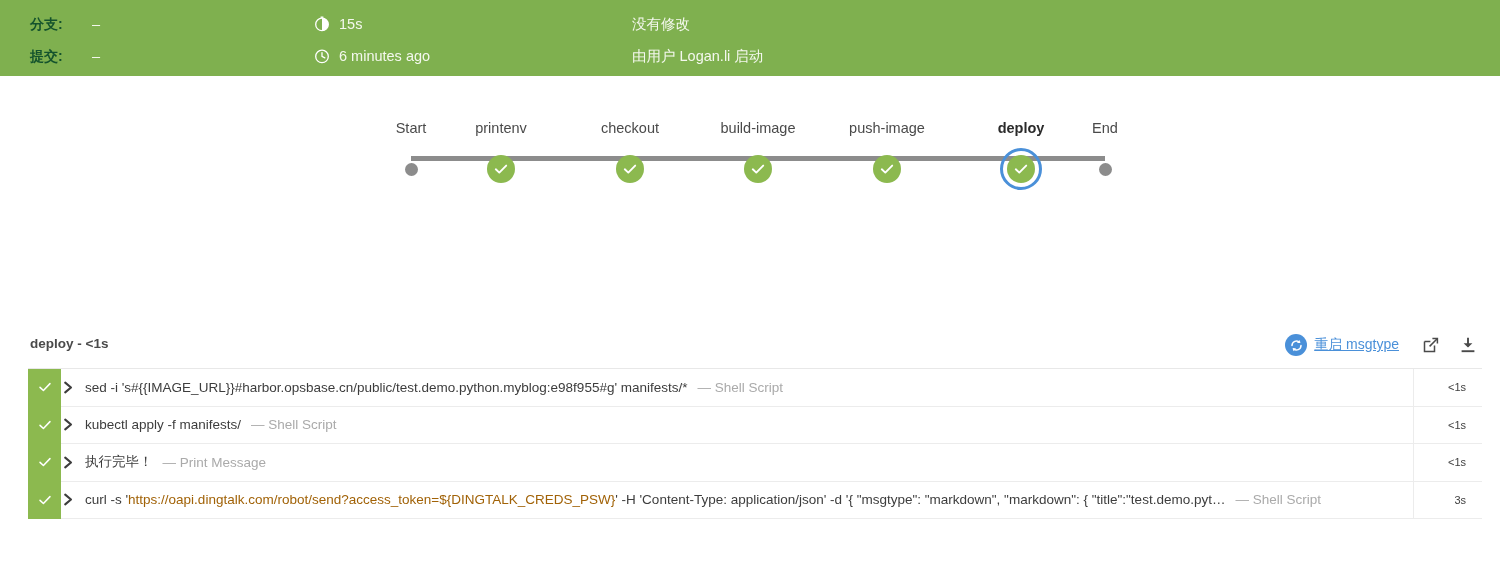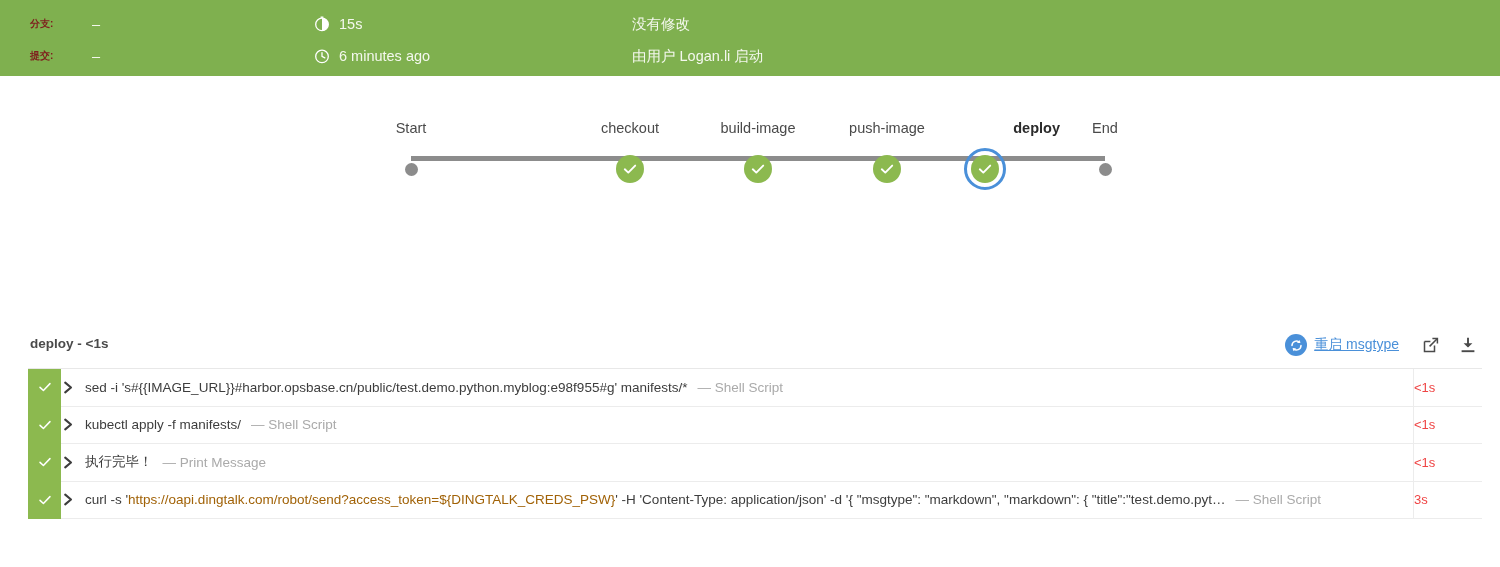--- a/index.html
+++ b/index.html
@@ -40,22 +40,22 @@
     line-height: 1;
     white-space: nowrap;
   }
   .hdr-cell.c-label { left: 30px; }
   .hdr-cell.c-value { left: 92px; }
   .hdr-cell.c-time  { left: 314px; }
   .hdr-cell.c-note  { left: 632px; }
 
   .hdr-label {
     font-weight: bold;
-    font-size: 10px;
-    color: #7f1d1d;
+    font-size: 14px;
+    color: #14532d;
   }
   .hdr-value {
     font-size: 14.5px;
     color: #f2f7ec;
   }
   .hdr-text {
     font-size: 14.5px;
     color: #f4f8ee;
   }
   .hdr-icon {
@@ -260,24 +260,24 @@
   .step-type {
     font-size: 13.5px;
     color: #aaaaaa;
     white-space: nowrap;
     margin-left: 10px;
     flex: none;
   }
   .row-dur {
     width: 68px;
     flex: none;
-    text-align: left;
+    text-align: right;
     padding-right: 16px;
-    font-size: 13px;
-    color: #ef4444;
+    font-size: 11px;
+    color: #404040;
     white-space: nowrap;
   }
 </style>
 </head>
 <body>
 
 <div class="header-bar">
 
   <div class="hdr-row r1">
     <div class="hdr-cell c-label">
@@ -330,51 +330,61 @@
       <div class="conn" style="left: 245px; width: 128px; background: rgb(140, 140, 140);"></div>
       <div class="conn" style="left: 373px; width: 129px; background: rgb(140, 140, 140);"></div>
       <div class="conn" style="left: 502px; width: 128px; background: rgb(140, 140, 140);"></div>
       <div class="conn" style="left: 630px; width: 90px; background: rgb(140, 140, 140);"></div>
       <div class="stage" style="left: 26px;">
         <div class="stage-label">Start</div>
         <div class="node-wrap">
           <div class="node-dot" style="background: rgb(140, 140, 140);"></div>
         </div>
       </div>
-      <div class="stage" style="left: 245px;">
-        <div class="stage-label">checkout</div>
+      <div class="stage" style="left: 116px;">
+        <div class="stage-label">printenv</div>
         <div class="node-wrap">
           <div class="node-circle" style="background: rgb(140, 185, 79);">
             <svg width="18" height="18" viewBox="0 0 18 18">
               <path d="M3.8 9.3 L7.3 12.6 L14.2 5.6" fill="none" stroke="#ffffff" stroke-width="1.9" stroke-linecap="round" stroke-linejoin="round"></path>
             </svg>
           </div>
         </div>
       </div>
-      <div class="stage" style="left: 502px;">
-        <div class="stage-label">push-image</div>
+      <div class="stage" style="left: 245px;">
+        <div class="stage-label">checkout</div>
         <div class="node-wrap">
           <div class="node-circle" style="background: rgb(140, 185, 79);">
             <svg width="18" height="18" viewBox="0 0 18 18">
               <path d="M3.8 9.3 L7.3 12.6 L14.2 5.6" fill="none" stroke="#ffffff" stroke-width="1.9" stroke-linecap="round" stroke-linejoin="round"></path>
             </svg>
           </div>
         </div>
       </div>
-      <div class="stage" style="left: 373px;">
-        <div class="stage-label">build-image</div>
+      <div class="stage" style="left: 502px;">
+        <div class="stage-label">push-image</div>
         <div class="node-wrap">
           <div class="node-circle" style="background: rgb(140, 185, 79);">
             <svg width="18" height="18" viewBox="0 0 18 18">
               <path d="M3.8 9.3 L7.3 12.6 L14.2 5.6" fill="none" stroke="#ffffff" stroke-width="1.9" stroke-linecap="round" stroke-linejoin="round"></path>
             </svg>
           </div>
         </div>
       </div>
-      <div class="stage selected" style="left: 600px; text-align: right;">
+      <div class="stage" style="left: 373px;">
+        <div class="stage-label">build-image</div>
+        <div class="node-wrap">
+          <div class="node-circle" style="background: rgb(140, 185, 79);">
+            <svg width="18" height="18" viewBox="0 0 18 18">
+              <path d="M3.8 9.3 L7.3 12.6 L14.2 5.6" fill="none" stroke="#ffffff" stroke-width="1.9" stroke-linecap="round" stroke-linejoin="round"></path>
+            </svg>
+          </div>
+        </div>
+      </div>
+      <div class="stage selected" style="left: 636px;">
         <div class="stage-label">deploy</div>
         <div class="node-wrap">
           <div class="node-ring" style="border-color: rgb(74, 144, 217);"></div>
           <div class="node-circle" style="background: rgb(140, 185, 79);">
             <svg width="18" height="18" viewBox="0 0 18 18">
               <path d="M3.8 9.3 L7.3 12.6 L14.2 5.6" fill="none" stroke="#ffffff" stroke-width="1.9" stroke-linecap="round" stroke-linejoin="round"></path>
             </svg>
           </div>
         </div>
       </div>

